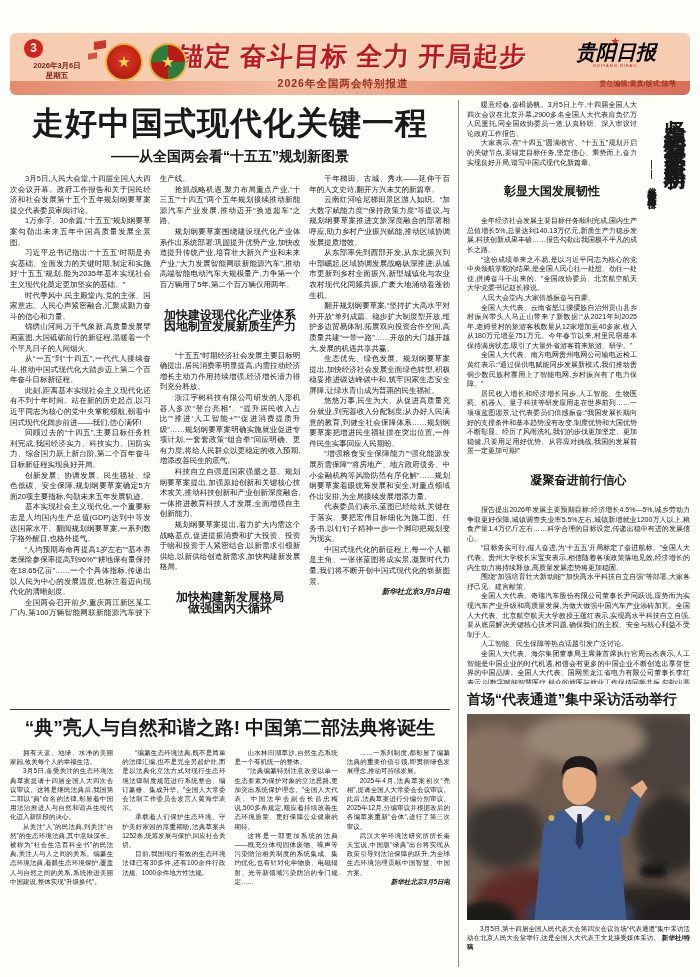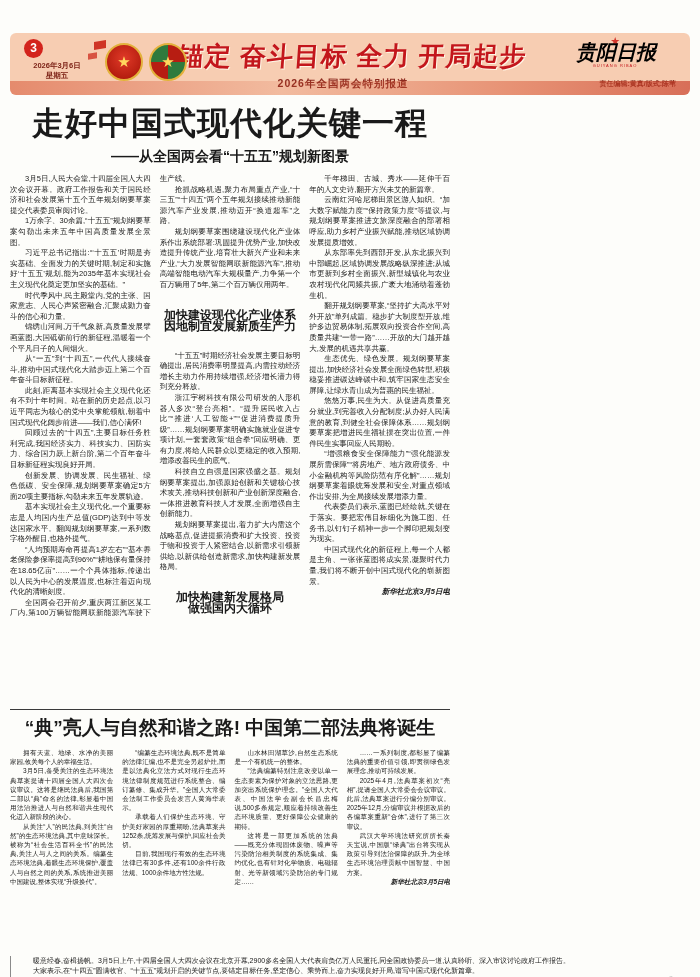--- a/index.html
+++ b/index.html
@@ -32,21 +32,21 @@
   .banner-sub{position:absolute;left:168px;top:44px;width:330px;text-align:center;
           color:#8d2a1f;font-weight:bold;font-size:10.5px;letter-spacing:1px;}
   .masthead{position:absolute;right:14px;top:8px;width:120px;text-align:center;color:#000000;
           font-family:"DejaVu Serif",serif;font-weight:bold;font-style:italic;font-size:20px;line-height:22px;white-space:nowrap;}
   .masthead-sub{position:absolute;right:30px;top:30px;width:90px;text-align:center;color:#c3161c;
           font-size:4px;letter-spacing:1px;}
   .editorline{position:absolute;right:14px;top:46px;color:#7d2317;font-size:7px;font-weight:bold;}
   .star-deco{position:absolute;right:70px;top:2px;color:#d3342a;font-size:11px;}
 
   
-  .content{position:absolute;left:10px;right:10px;top:100px;bottom:10px;display:flex;flex-direction:column;}
+  .content{position:absolute;left:10px;right:10px;top:100px;bottom:10px;display:flex;}
   .col-left{width:440px;flex:0 0 440px;padding-right:8px;}
   .col-right{flex:1;border-left:1px solid #8a8a8a;padding-left:8px;display:flex;flex-direction:column;}
 
   
   .main-headline{text-align:center;font-size:32px;font-weight:900;letter-spacing:1px;margin:2px 0 2px;}
   .main-subhead{text-align:center;font-size:14px;font-weight:bold;margin:2px 0 8px;}
   .main-cols{height:530px;overflow:hidden;column-count:3;column-gap:9px;
              font-size:7.5px;line-height:10.6px;text-align:justify;}
   .para{text-indent:2em;margin:0;}
   .subhd{font-weight:bold;text-align:center;font-size:12px;line-height:11px;margin:19px 0;text-indent:0;}
@@ -186,20 +186,21 @@
             <div class="para">人工智能、民生保障等热点话题引发广泛讨论。</div>
             <div class="para">全国人大代表、海尔集团董事局主席兼首席执行官周云杰表示,人工智能是中国企业的时代机遇,相信会有更多的中国企业不断创造出享誉世界的中国品牌。全国人大代表、国网黑龙江省电力有限公司董事长李红表示,以数字赋能智慧医疗,群众的就医与就业工作保持同频共振,勾勒出高质量发展的崭新图景。</div>
             <div class="subhd">
               <div>共绘发展全新图景</div>
             </div>
             <div class="para">代表委员们纷纷表示,要把报告部署细化为具体行动,以实干担当落实好各项任务落地见效。</div>
             <div class="para">在区域协调发展方面,全国人大代表、四川长虹电子控股集团董事长柳江表示,要抢抓成渝地区双城经济圈建设机遇,深化与城市合作共建区域数字枢纽,通过公共数据与企业数据融合应用,为产业链固链强链补链,筑牢预警根基。</div>
           </div>
       </div>
 
+      <div class="photo-headline">首场“代表通道”集中采访活动举行</div>
       <div class="photo-frame">
         <svg viewBox="0 0 228 206" preserveAspectRatio="xMidYMid slice">
           <defs>
               <filter id="blur6">
                 <feGaussianBlur stdDeviation="6"></feGaussianBlur>
               </filter>
                 <filter id="blur3">
                 <feGaussianBlur stdDeviation="3"></feGaussianBlur>
               </filter>
             </defs>

